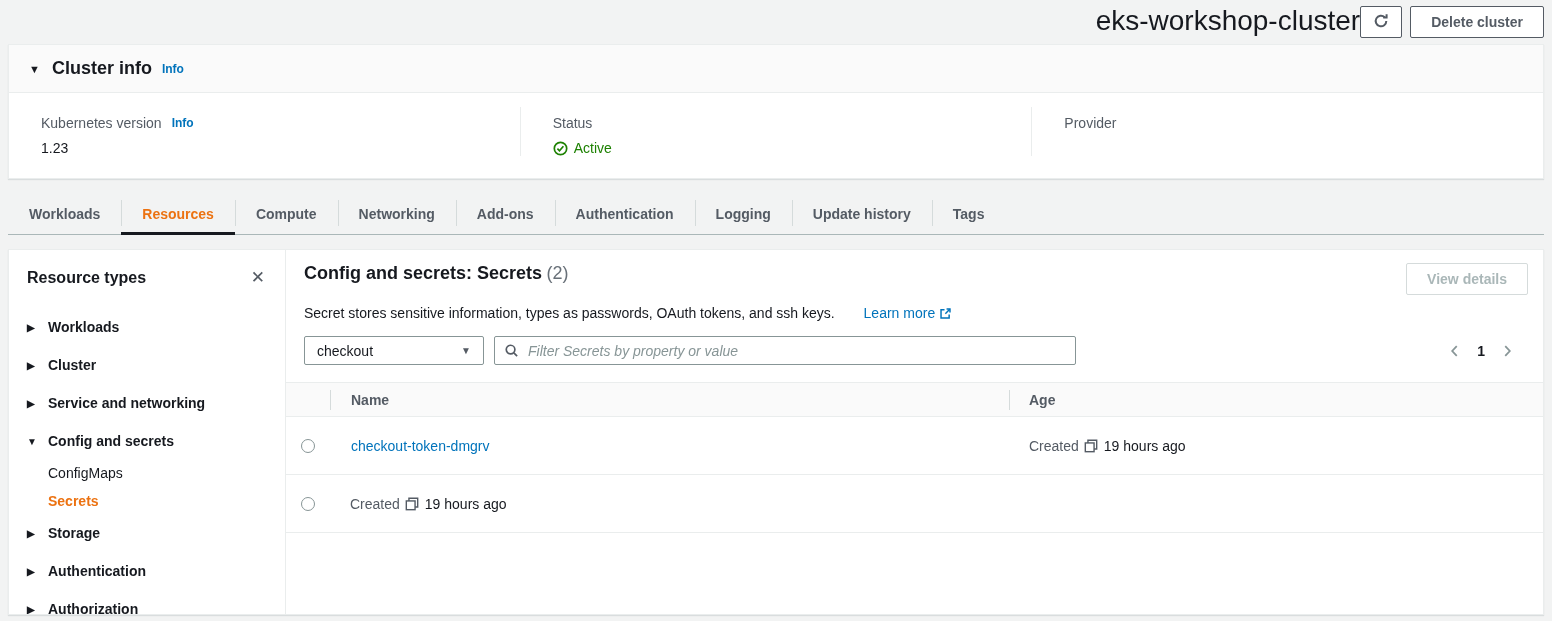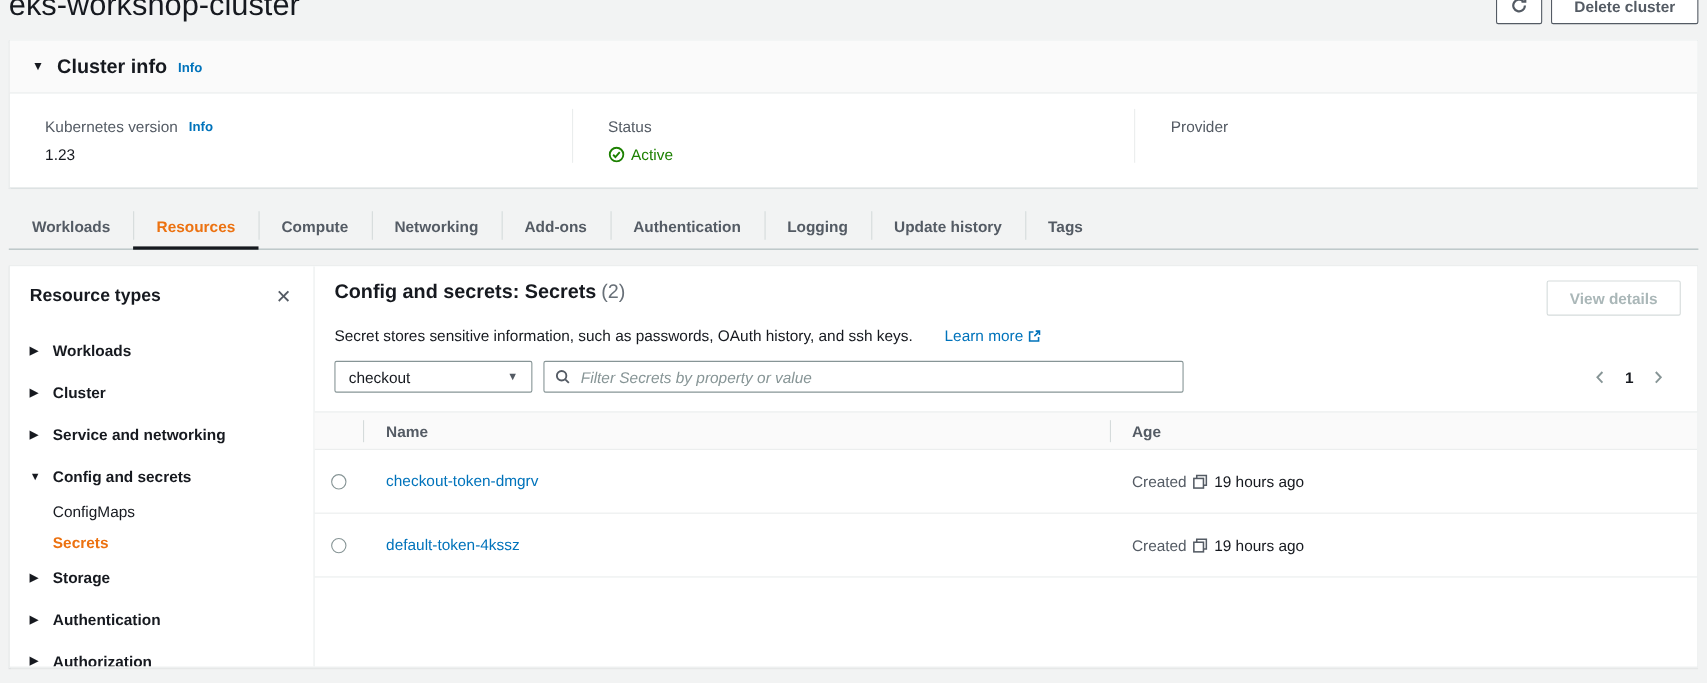--- a/index.html
+++ b/index.html
@@ -4,21 +4,21 @@
 <style>
   * { box-sizing: border-box; }
   html,body { margin:0; padding:0; }
   body {
     width:1552px; height:621px; overflow:hidden;
     background:#f2f3f3;
     font-family:"Liberation Sans", sans-serif;
     color:#16191f;
   }
   
-  .top-row { display:flex; justify-content:space-between; align-items:flex-start; padding:0 8px; height:24px; }
+  .top-row { display:flex; justify-content:flex-end; align-items:flex-start; padding:16px 8px; height:24px; }
   .page-title { font-size:28px; font-weight:400; margin:-12px 0 0 0; line-height:34px; color:#16191f; white-space:nowrap; }
   .top-actions { display:flex; gap:8px; margin-top:-10px; }
   .btn { background:#fff; border:1px solid #545b64; border-radius:2px; font-weight:700; font-size:14px;
          color:#545b64; height:32px; padding:0 20px; font-family:inherit; cursor:pointer; display:flex; align-items:center; justify-content:center; }
   .btn-icon { width:42px; padding:0; }
   
   .card { background:#fff; border:1px solid #eaeded; box-shadow:0 1px 1px 0 rgba(0,28,36,.1); }
   .cluster-card { margin:12px 8px 0; }
   .cluster-header { padding:13px 20px; border-bottom:1px solid #eaeded; background:#fafafa; display:flex; align-items:center; }
   .caret { font-size:11px; color:#16191f; margin-right:12px; }
@@ -197,21 +197,21 @@
   <div class="main">
     <div class="main-pad">
       <div class="main-header">
         <div>
           <span class="main-title">Config and secrets: Secrets</span>
           <span class="main-title count">(2)</span>
         </div>
         <button class="btn btn-disabled">View details</button>
       </div>
       <div class="description">
-        <span>Secret stores sensitive information, such as passwords, OAuth history, and ssh keys.</span>
+        <span>Secret stores sensitive information, types as passwords, OAuth tokens, and ssh keys.</span>
         <a class="learn-more"><span>Learn more</span><span class="ext-icon"><svg width="13" height="13" viewBox="0 0 16 16">
                 <path d="M12.5 9.2v4.3H2.5V3.5h4.3" fill="none" stroke="#0073bb" stroke-width="1.8"></path>
                 <path d="M9.3 2.5h4.2v4.2" fill="none" stroke="#0073bb" stroke-width="1.8"></path>
                 <path d="M13.2 2.8L7.8 8.2" fill="none" stroke="#0073bb" stroke-width="1.8"></path>
               </svg></span></a>
       </div>
       <div class="filter-row">
         <div class="dropdown">
           <span>checkout</span>
           <span class="dd-caret">▼</span>
@@ -268,23 +268,20 @@
               <span>19 hours ago</span>
             </span>
           </div>
         </div>
       </div>
 
       <div class="tbl-row">
         <div class="col-sel">
             <span class="radio"></span>
           </div>
-        <div class="col-name" style="font-weight:400;">
-          <a class="name-link">default-token-4kssz</a>
-        </div>
         <div class="col-age">
           <div class="age-cell">
             <span class="age-label">Created</span>
             <span class="age-line">
               <span style="display:flex;">
                 <svg width="14" height="14" viewBox="0 0 16 16">
                     <rect x="1.5" y="4.5" width="10" height="10" fill="none" stroke="#545b64" stroke-width="1.6"></rect>
                     <path d="M4.5 4.5v-3h10v10h-3" fill="none" stroke="#545b64" stroke-width="1.6"></path>
                   </svg>
               </span>

